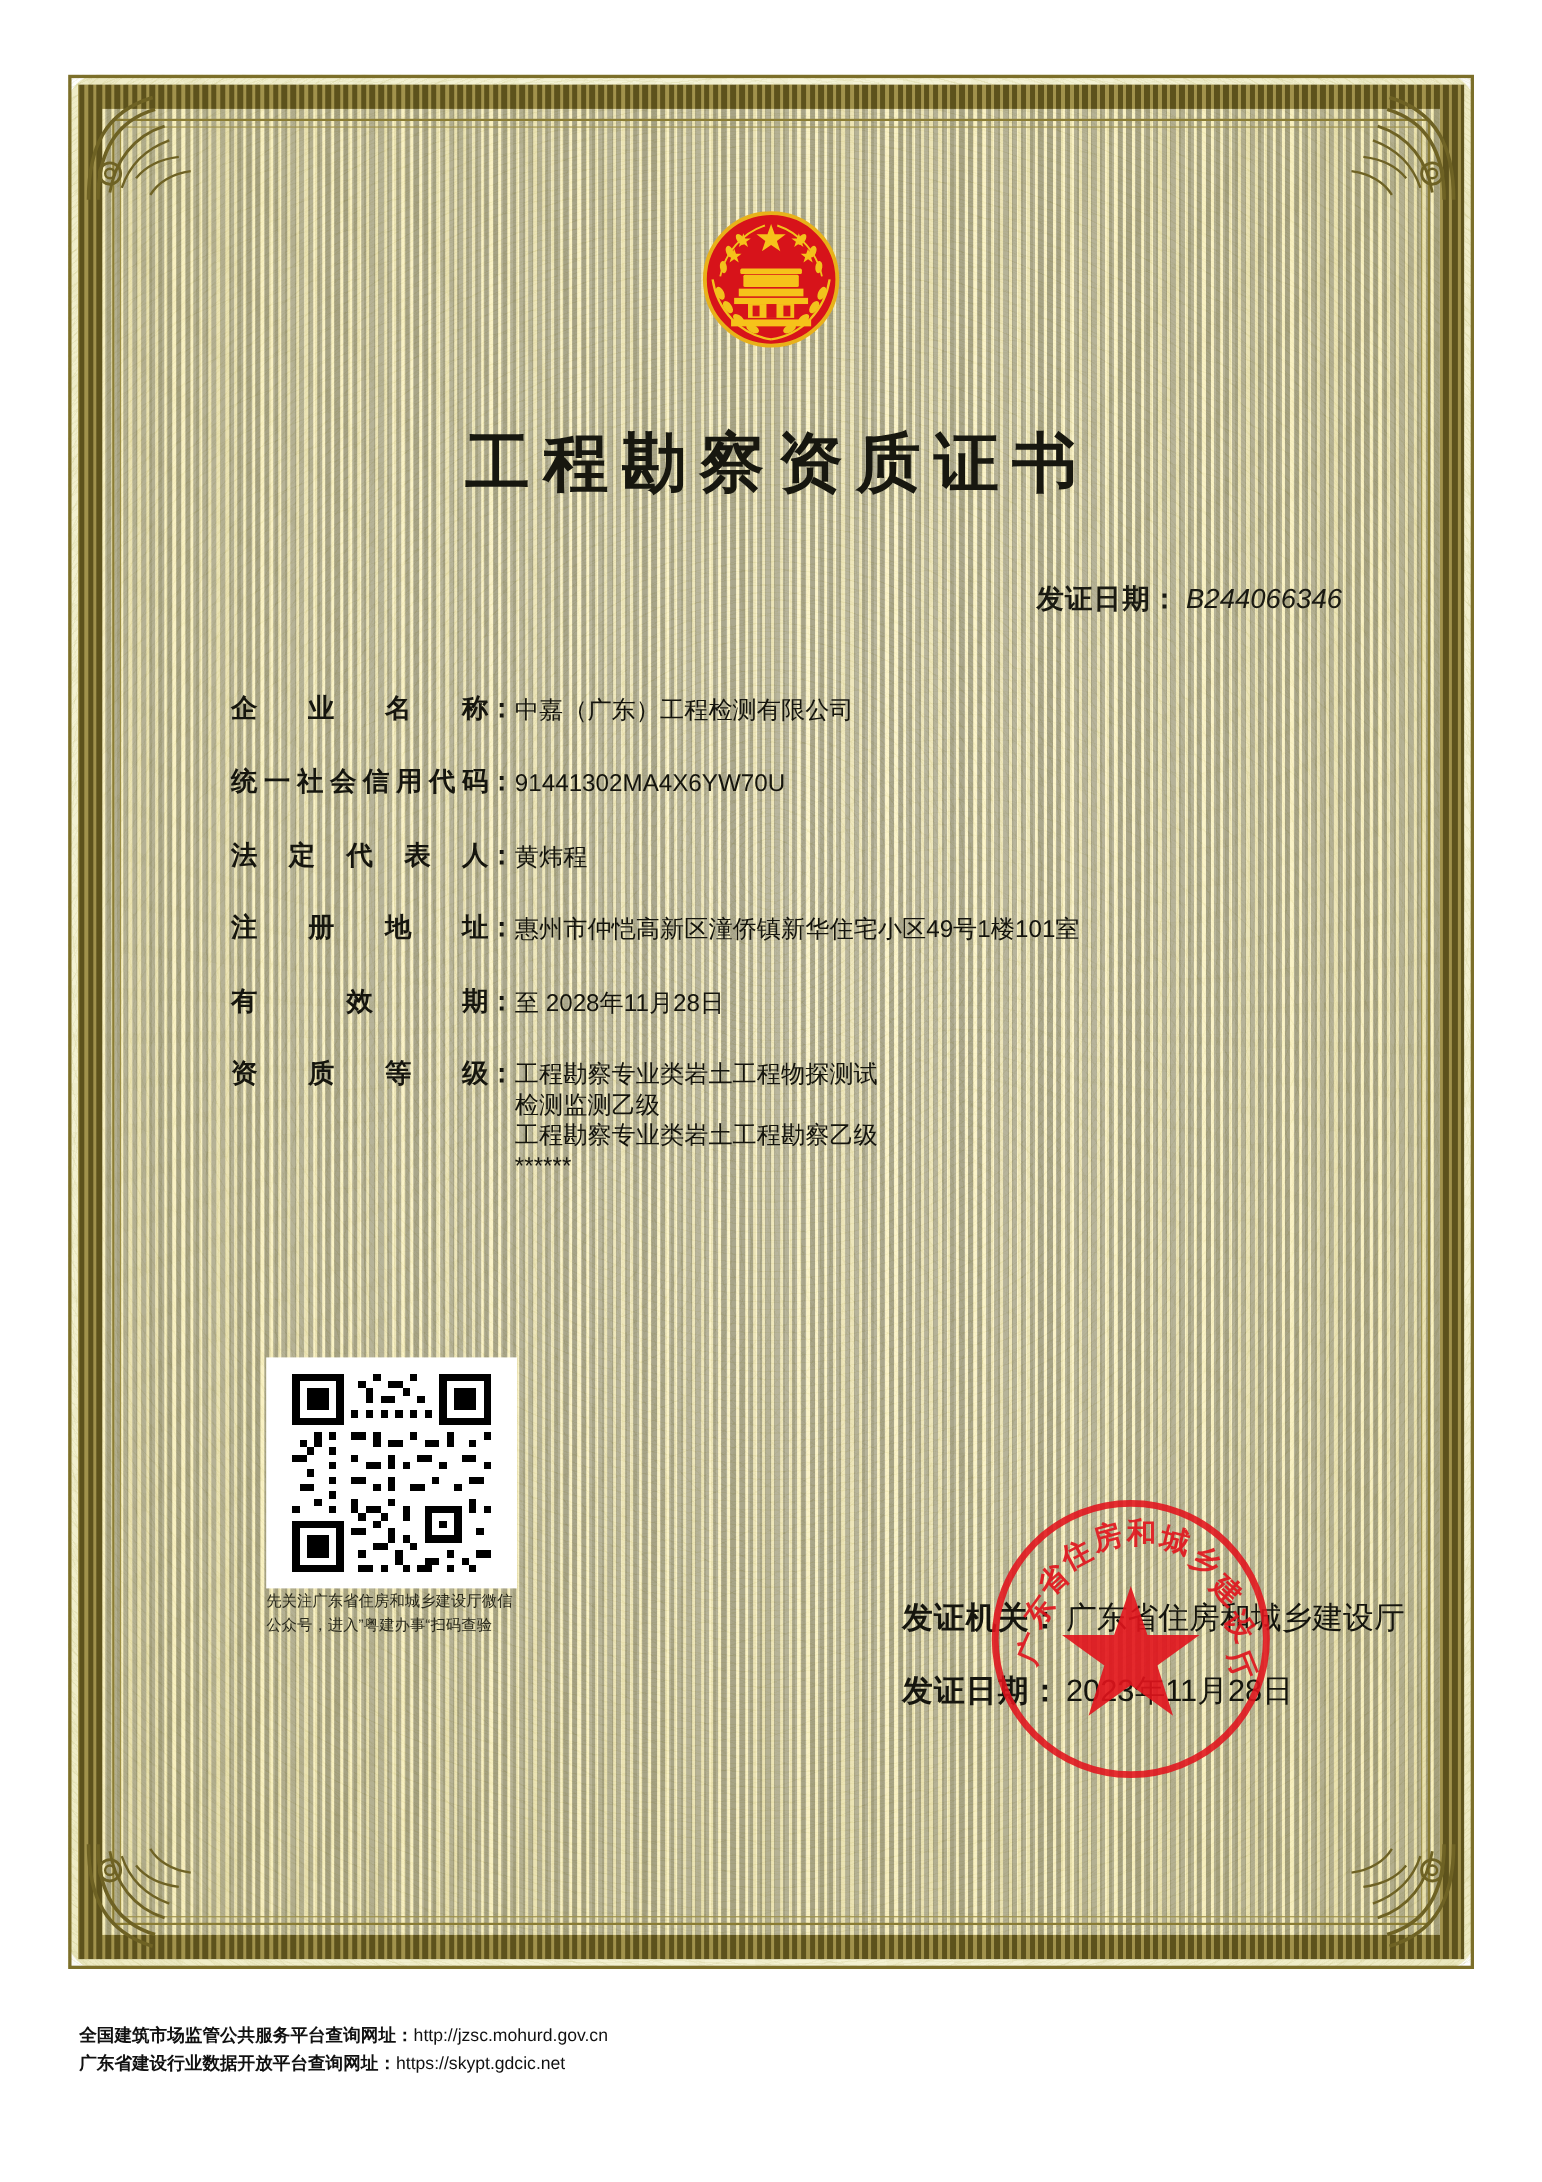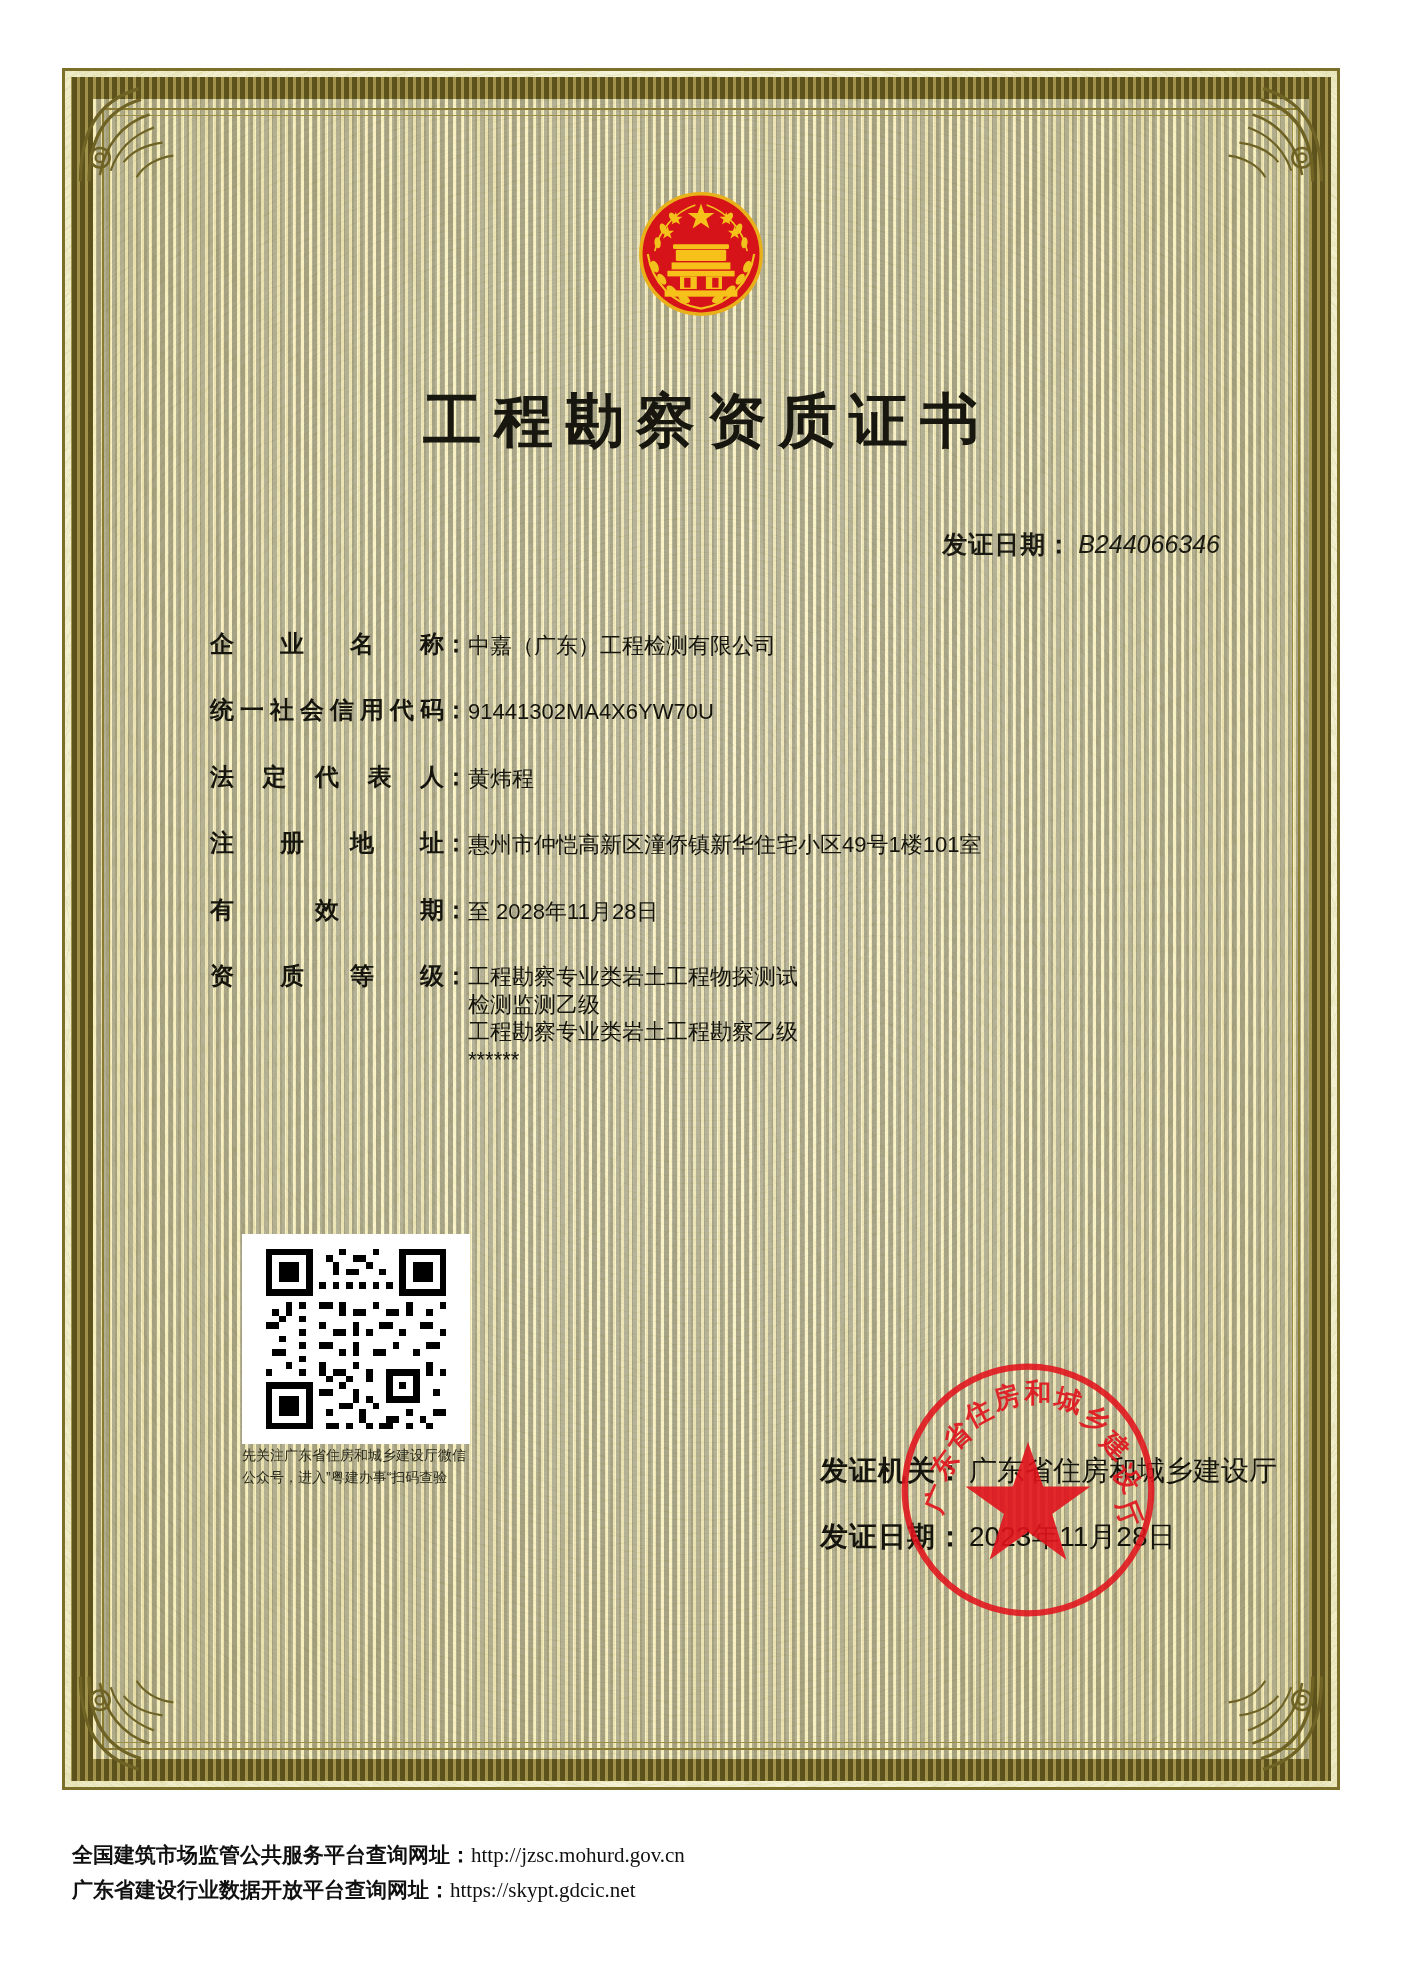--- a/index.html
+++ b/index.html
@@ -27,20 +27,21 @@
   
   .paper {
     position: absolute;
     left: 62px;
     top: 68px;
     width: 1278px;
     height: 1722px;
     background:
       radial-gradient(ellipse at 50% 45%, #fbfbe9 0%, #f7f6dd 45%, #f2f0cf 75%, #edeac2 100%);
     box-sizing: border-box;
+    border-radius: 27px;
   }
 
   
   .guilloche {
     position: absolute;
     inset: 0;
     opacity: .55;
     background-image:
       repeating-radial-gradient(circle at 50% 42%, rgba(196,190,120,.30) 0 1px, rgba(255,255,255,0) 1px 7px),
       repeating-radial-gradient(circle at 38% 62%, rgba(186,182,112,.22) 0 1px, rgba(255,255,255,0) 1px 9px),
@@ -245,24 +246,23 @@
     height: 268px;
     pointer-events: none;
   }
   .seal svg { display: block; width: 100%; height: 100%; }
 
   
   .footer {
     position: absolute;
     left: 72px;
     top: 1838px;
-    font-size: 21px;
+    font-size: 16px;
     color: #101010;
     line-height: 1.65;
-    font-family: Liberation Serif, serif;
   }
   .footer .line { white-space: nowrap; }
   .footer .bold { font-weight: bold; }
   .footer .url { font-weight: normal; }
 </style>
 </head>
 <body>
 
 <div id="certificate-page">
 

